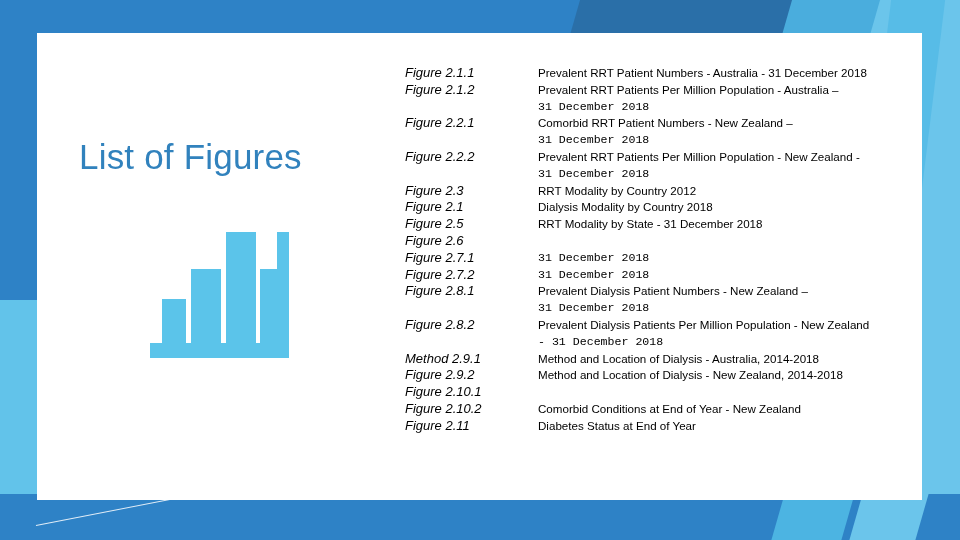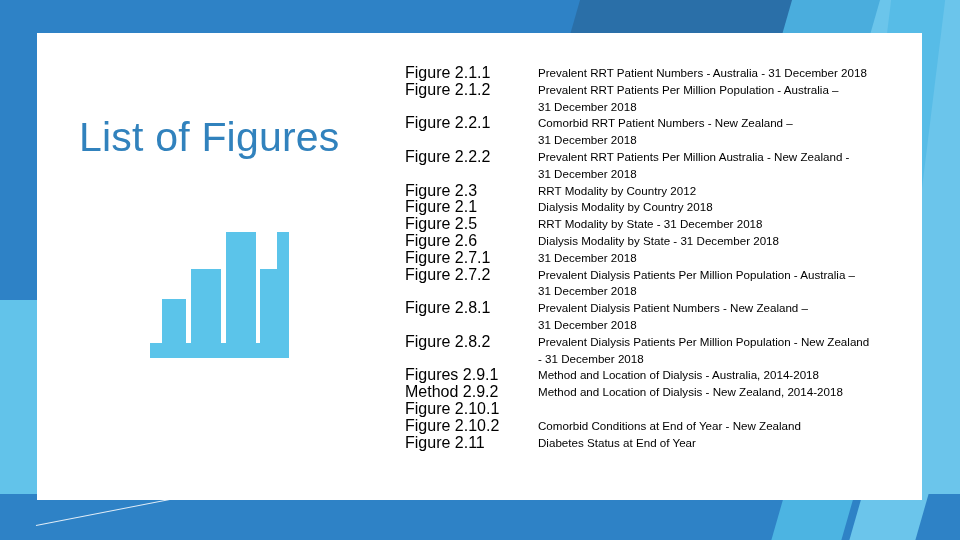--- a/index.html
+++ b/index.html
@@ -125,22 +125,22 @@
   #left-col {
     position: absolute;
     left: 0px;
     top: 0px;
     width: 370px;
     height: 467px;
   }
   #page-title {
     position: absolute;
     left: 42px;
-    top: 80px;
-    font-size: 41px;
+    top: 100px;
+    font-size: 35px;
     line-height: 48px;
     color: #3182bd;
     font-weight: normal;
     white-space: nowrap;
     letter-spacing: .2px;
   }
   #chart-icon {
     position: absolute;
     left: 113px;
     top: 182px;
@@ -154,34 +154,36 @@
     left: 368px;
     top: 32px;
     width: 512px;
   }
   .fig-row {
     display: flex;
     align-items: flex-start;
   }
   .fig-label {
     flex: 0 0 97px;
-    font-size: 16px;
+    font-size: 13px;
     line-height: 16.8px;
     color: #000000;
     white-space: nowrap;
+    font-style: italic;
   }
   .fig-desc {
     flex: 1 1 auto;
     font-size: 11.6px;
     line-height: 16.8px;
     color: #000000;
     margin-left: 36px;
   }
   .fig-desc .cont {
     display: block;
+    font-family: Liberation Mono, monospace;
   }
 </style>
 </head>
 <body>
 
 <div id="slide">
 
   <div class="deco deco-tr-dark"></div>
   <div class="deco deco-tr-mid"></div>
   <div class="deco deco-tr-light"></div>
@@ -221,60 +223,59 @@
         <div class="fig-row">
           <div class="fig-label">Figure 2.1.2</div>
           <div class="fig-desc"><span>Prevalent RRT Patients Per Million Population - Australia –</span><span class="cont">31 December 2018</span></div>
         </div>
         <div class="fig-row">
           <div class="fig-label">Figure 2.2.1</div>
           <div class="fig-desc"><span>Comorbid RRT Patient Numbers - New Zealand –</span><span class="cont">31 December 2018</span></div>
         </div>
         <div class="fig-row">
           <div class="fig-label">Figure 2.2.2</div>
-          <div class="fig-desc"><span>Prevalent RRT Patients Per Million Australia - New Zealand -</span><span class="cont">31 December 2018</span></div>
+          <div class="fig-desc"><span>Prevalent RRT Patients Per Million Population - New Zealand -</span><span class="cont">31 December 2018</span></div>
         </div>
         <div class="fig-row">
           <div class="fig-label">Figure 2.3</div>
           <div class="fig-desc"><span>RRT Modality by Country 2012</span></div>
         </div>
         <div class="fig-row">
           <div class="fig-label">Figure 2.1</div>
           <div class="fig-desc"><span>Dialysis Modality by Country 2018</span></div>
         </div>
         <div class="fig-row">
           <div class="fig-label">Figure 2.5</div>
           <div class="fig-desc"><span>RRT Modality by State - 31 December 2018</span></div>
         </div>
         <div class="fig-row">
           <div class="fig-label">Figure 2.6</div>
-          <div class="fig-desc"><span>Dialysis Modality by State - 31 December 2018</span></div>
         </div>
         <div class="fig-row">
           <div class="fig-label">Figure 2.7.1</div>
           <div class="fig-desc"><span class="cont">31 December 2018</span></div>
         </div>
         <div class="fig-row">
           <div class="fig-label">Figure 2.7.2</div>
-          <div class="fig-desc"><span>Prevalent Dialysis Patients Per Million Population - Australia –</span><span class="cont">31 December 2018</span></div>
+          <div class="fig-desc"><span class="cont">31 December 2018</span></div>
         </div>
         <div class="fig-row">
           <div class="fig-label">Figure 2.8.1</div>
           <div class="fig-desc"><span>Prevalent Dialysis Patient Numbers - New Zealand –</span><span class="cont">31 December 2018</span></div>
         </div>
         <div class="fig-row">
           <div class="fig-label">Figure 2.8.2</div>
           <div class="fig-desc"><span>Prevalent Dialysis Patients Per Million Population - New Zealand</span><span class="cont">- 31 December 2018</span></div>
         </div>
         <div class="fig-row">
-          <div class="fig-label">Figures 2.9.1</div>
+          <div class="fig-label">Method 2.9.1</div>
           <div class="fig-desc"><span>Method and Location of Dialysis - Australia, 2014-2018</span></div>
         </div>
         <div class="fig-row">
-          <div class="fig-label">Method 2.9.2</div>
+          <div class="fig-label">Figure 2.9.2</div>
           <div class="fig-desc"><span>Method and Location of Dialysis - New Zealand, 2014-2018</span></div>
         </div>
         <div class="fig-row">
           <div class="fig-label">Figure 2.10.1</div>
         </div>
         <div class="fig-row">
           <div class="fig-label">Figure 2.10.2</div>
           <div class="fig-desc"><span>Comorbid Conditions at End of Year - New Zealand</span></div>
         </div>
         <div class="fig-row">

